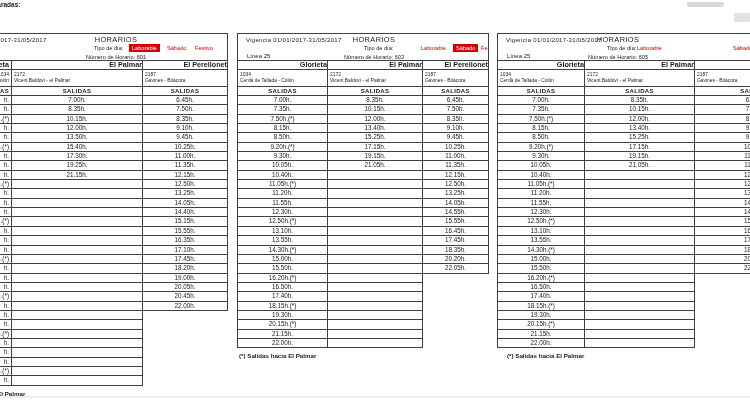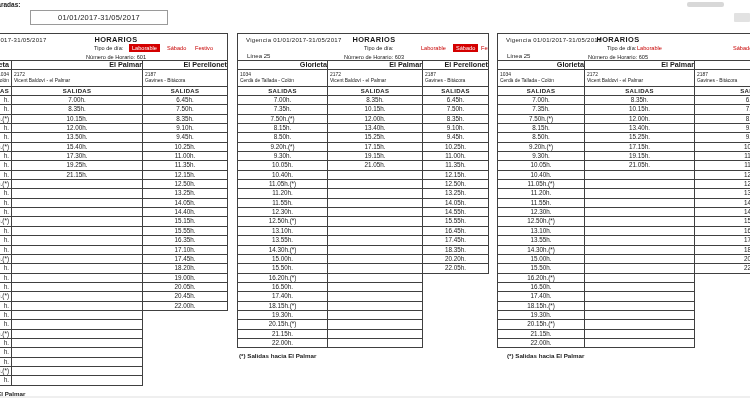--- a/index.html
+++ b/index.html
@@ -20,21 +20,21 @@
 
   .sched { position:absolute; top:33px; }
   .t1 { left:-75px; width:303px; }
   .t2 { left:237px; width:252px; }
   .t3 { left:497px; width:318px; }
 
   .hdr { position:relative; height:28px; border:1px solid #404040; overflow:hidden; background:#fff; }
   .hdr .vigencia { position:absolute; top:3px; left:8px; font-size:6px; letter-spacing:.3px; color:#222; white-space:nowrap; }
   .t1 .vigencia { left:25px; }
   .hdr .linea { position:absolute; top:19px; left:9px; font-size:6px; color:#222; }
-  .hdr .title { position:absolute; top:1px; transform:translateX(-50%); font-size:7.4px; font-weight:bold; letter-spacing:.4px; white-space:nowrap; }
+  .hdr .title { position:absolute; top:1px; transform:translateX(-50%); font-size:7.4px; font-weight:normal; letter-spacing:.4px; white-space:nowrap; }
   .hdr .tipo-label { position:absolute; top:11px; font-size:5.6px; white-space:nowrap; }
   .hdr .numero { position:absolute; top:20px; transform:translateX(-50%); font-size:5.6px; white-space:nowrap; }
   .day { position:absolute; top:11px; font-size:5.6px; color:#c80000; white-space:nowrap; }
   .day.active { background:#d40000; color:#ffffff; top:10px; padding:1px 3px; }
 
   .t1 .title, .t1 .numero { left:190px; }
   .t1 .tipo-label { left:168px; }
   .t1 .day0 { left:203px; } .t1 .day1 { left:241px; } .t1 .day2 { left:269px; }
 
   .t2 .title, .t2 .numero { left:136px; }
@@ -66,23 +66,20 @@
 
   .note { font-size:6.2px; font-weight:bold; margin-top:4px; margin-left:2px; white-space:nowrap; }
   .t1 .note { margin-left:23px; }
   .t3 .note { margin-left:10px; }
 </style>
 </head>
 <body>
 
 <div id="page">
   <div class="paradas">Paradas:</div>
-  <div class="datebox">
-    <span>01/01/2017-31/05/2017</span>
-  </div>
   <div class="artifact1"></div>
   <div class="artifact2"></div>
   <div class="artifact3"></div>
 
   <section class="sched t1">
     <div class="hdr">
       <span class="vigencia">Vigencia 01/01/2017-31/05/2017</span>
 
       <span class="title">HORARIOS</span>
       <span class="tipo-label">Tipo de día:</span>

